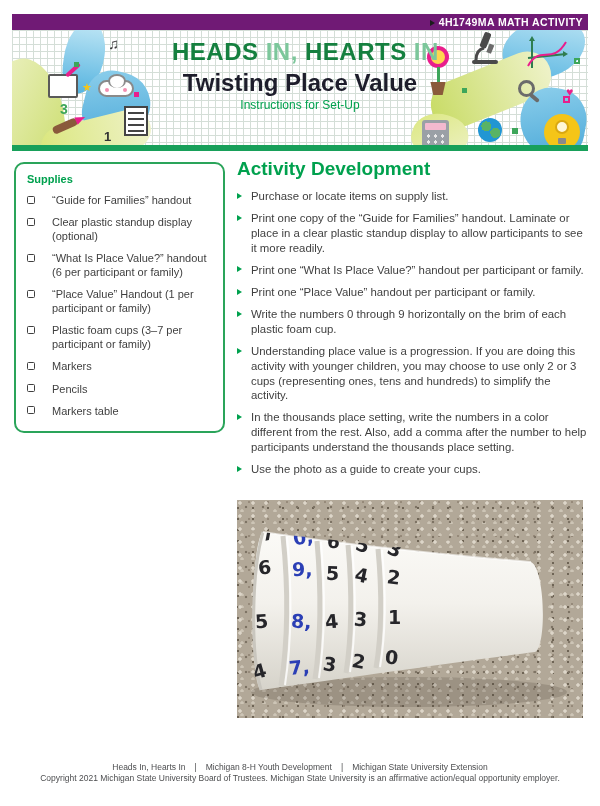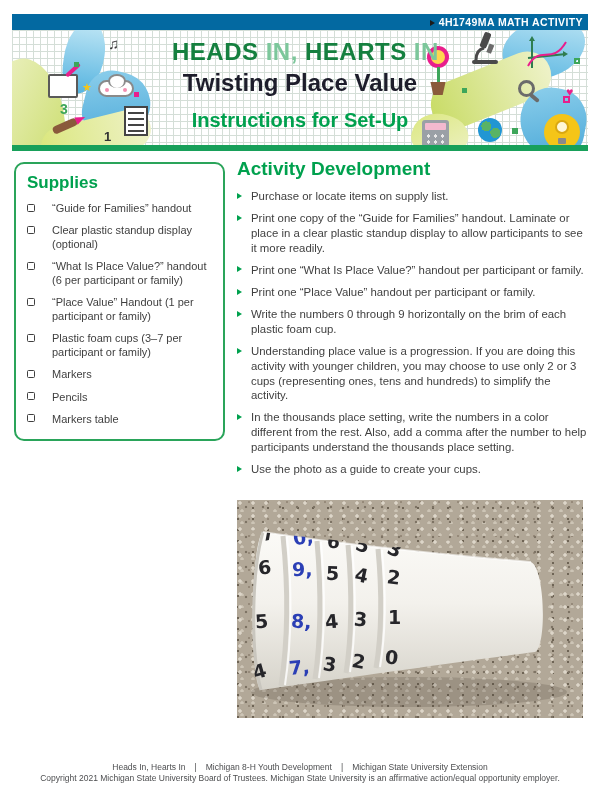--- a/index.html
+++ b/index.html
@@ -1,37 +1,37 @@
 <!DOCTYPE html>
 <html><head>
 <meta charset="utf-8">
 <style>
   * { margin:0; padding:0; box-sizing:border-box; }
   html,body { width:600px; height:806px; background:#ffffff; font-family:"Liberation Sans", sans-serif; }
   .page { position:relative; width:600px; height:806px; background:#fff; overflow:hidden; }
 
   
   .top-banner { position:absolute; left:12px; right:12px; top:14px; height:16px;
-    background:#0369a1; color:#fff; font-size:10.5px; font-weight:bold; letter-spacing:.4px;
+    background:#701a75; color:#fff; font-size:10.5px; font-weight:bold; letter-spacing:.4px;
     text-align:right; line-height:16px; padding-right:5px; }
   .banner-arrow { display:inline-block; width:0; height:0; border-left:5px solid #1b1b1b;
     border-top:3.5px solid transparent; border-bottom:3.5px solid transparent; margin-right:4px; }
 
   
   .header { position:absolute; left:12px; right:12px; top:30px; height:121px; background:#fff;
     background-image:
       linear-gradient(#d4ded7 1px, transparent 1px),
       linear-gradient(90deg, #d4ded7 1px, transparent 1px);
     background-size:7px 7px;
     border-bottom:6px solid #18a05a; overflow:hidden; }
   .header-text { position:absolute; left:160px; right:160px; top:8px; text-align:center; }
   .ht-line1 { font-size:24px; font-weight:800; letter-spacing:.5px; color:#15803f; white-space:nowrap; }
   .ht-line1 .lite { color:#7cc79b; font-weight:600; }
   .ht-line2 { font-size:24px; font-weight:800; color:#1d1d2b; margin-top:3px; white-space:nowrap; }
-  .ht-line3 { font-size:20px; font-weight:700; color:#00a14e; margin-top:12px; white-space:nowrap; }
+  .ht-line3 { font-size:12px; font-weight:400; color:#00a14e; margin-top:1px; white-space:nowrap; }
 
   .deco { position:absolute; top:0; bottom:0; width:172px; }
   .deco-left { left:0; } .deco-right { right:0; }
   .deco * { position:absolute; }
   .blob { border-radius:55% 45% 60% 40%; }
   
   .lb1 { left:52px; top:-8px; width:40px; height:72px; background:linear-gradient(180deg,#bfe6f5,#56b4e0); transform:rotate(8deg); }
   .lb2 { left:-14px; top:28px; width:66px; height:112px; background:linear-gradient(135deg,#eef2c8,#c9dc67); transform:rotate(-18deg); }
   .lb3 { left:72px; top:42px; width:66px; height:66px; background:linear-gradient(160deg,#8fd0ec,#4aa8d8); transform:rotate(14deg); border-radius:45% 55% 60% 40%; }
   .lb4 { left:28px; top:88px; width:112px; height:40px; background:linear-gradient(90deg,#dbe77e,#eef2c8); border-radius:40px; transform:rotate(-14deg); }
@@ -84,21 +84,21 @@
   .bulb { left:11px; top:6px; width:14px; height:14px; background:#fff7d6; border:2px solid #d9a812; border-radius:50%; }
   .bulbbase { left:14px; top:24px; width:8px; height:6px; background:#8a8a8a; border-radius:1px; }
   .rsq1 { right:18px; top:66px; width:7px; height:7px; border:2px solid #e91e8c; background:transparent; }
   .rsq2 { left:46px; top:58px; background:#3da65a; }
   .rsq3 { right:8px; top:28px; width:6px; height:6px; border:2px solid #3da65a; }
   .rsq4 { left:96px; top:98px; width:6px; height:6px; background:#3da65a; }
 
   
   .supplies-box { position:absolute; left:14px; top:162px; width:211px; border:2px solid #2aa45a;
     border-radius:10px; padding:9px 10px 10px 11px; background:#fff; }
-  .supplies-box h2 { color:#00a14e; font-size:17px; font-weight:800; margin-bottom:9px; }
+  .supplies-box h2 { color:#00a14e; font-size:11px; font-weight:800; margin-bottom:9px; }
   .supplies-box ul { list-style:none; }
   .supplies-box li { display:flex; gap:17px; font-size:11px; color:#3f3f3f; line-height:1.25; margin-bottom:8.5px; }
   .supplies-box li:last-child { margin-bottom:2px; }
   .chk { flex:0 0 auto; width:8px; height:8px; border:1.4px solid #3f3f3f; border-radius:1.5px; margin-top:1.5px; }
 
   
   .prep { position:absolute; left:237px; top:158px; width:350px; }
   .prep h2 { color:#00a14e; font-size:19px; font-weight:800; margin-bottom:9px; }
   .prep ul { list-style:none; }
   .prep li { position:relative; padding-left:14px; font-size:11.4px; color:#3f3f3f; line-height:1.29; margin-bottom:7.5px; }

